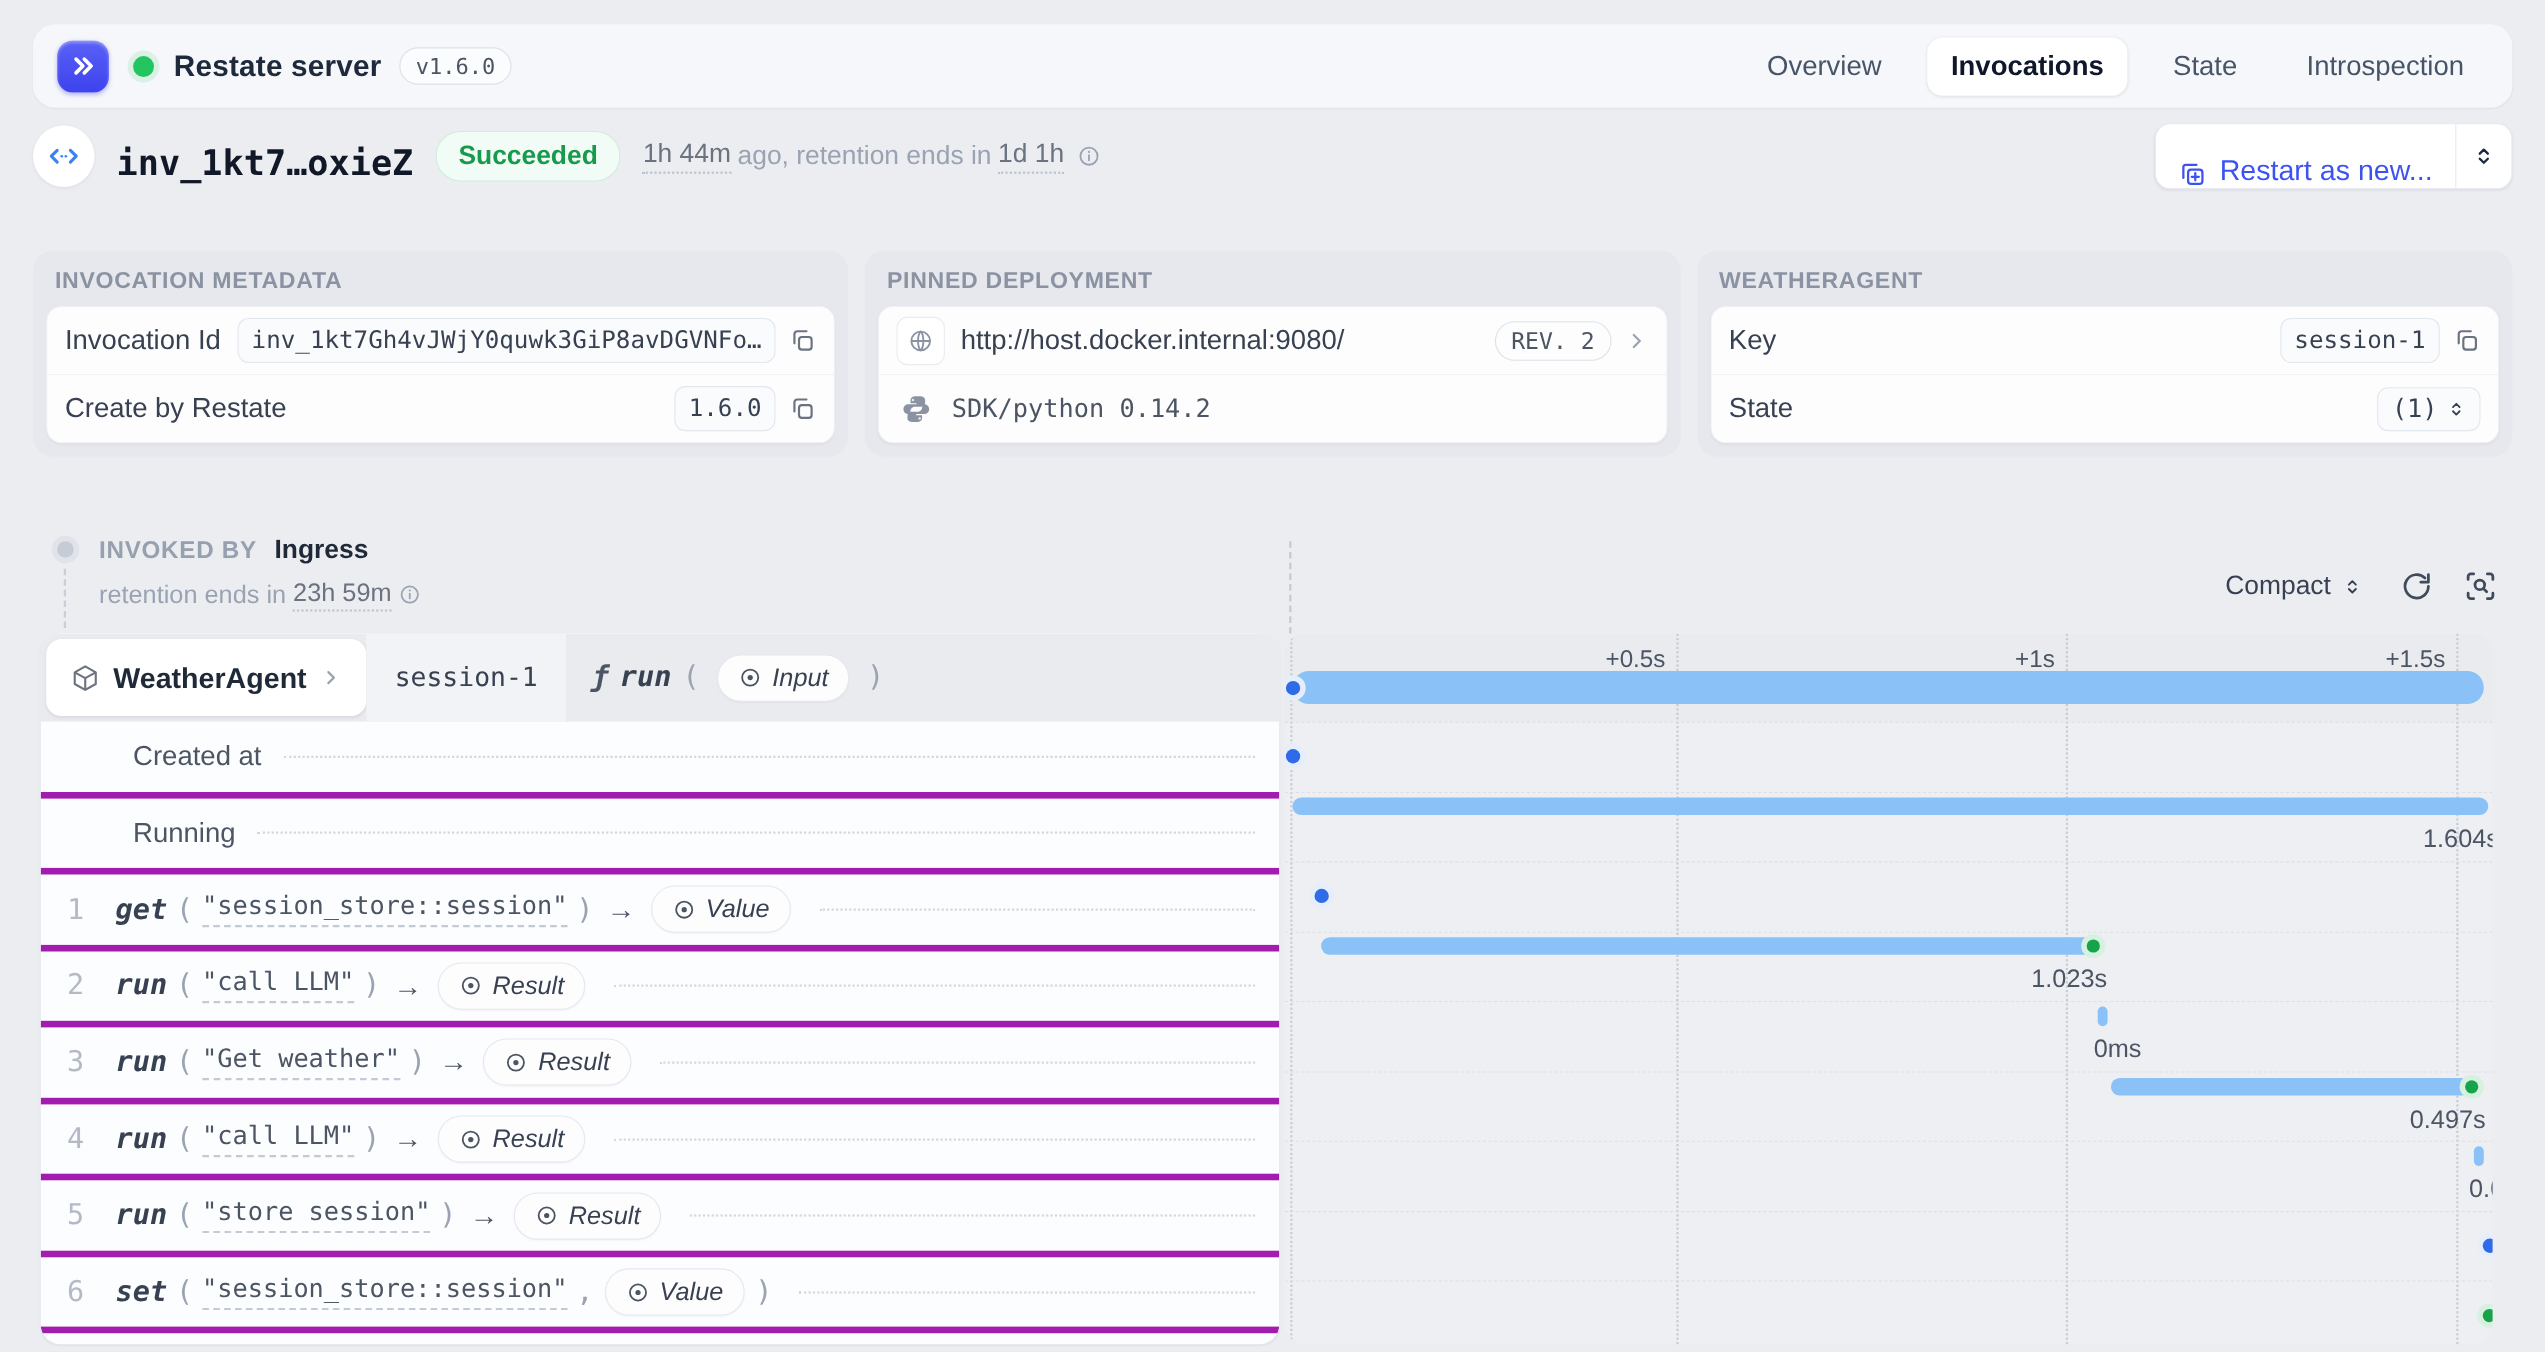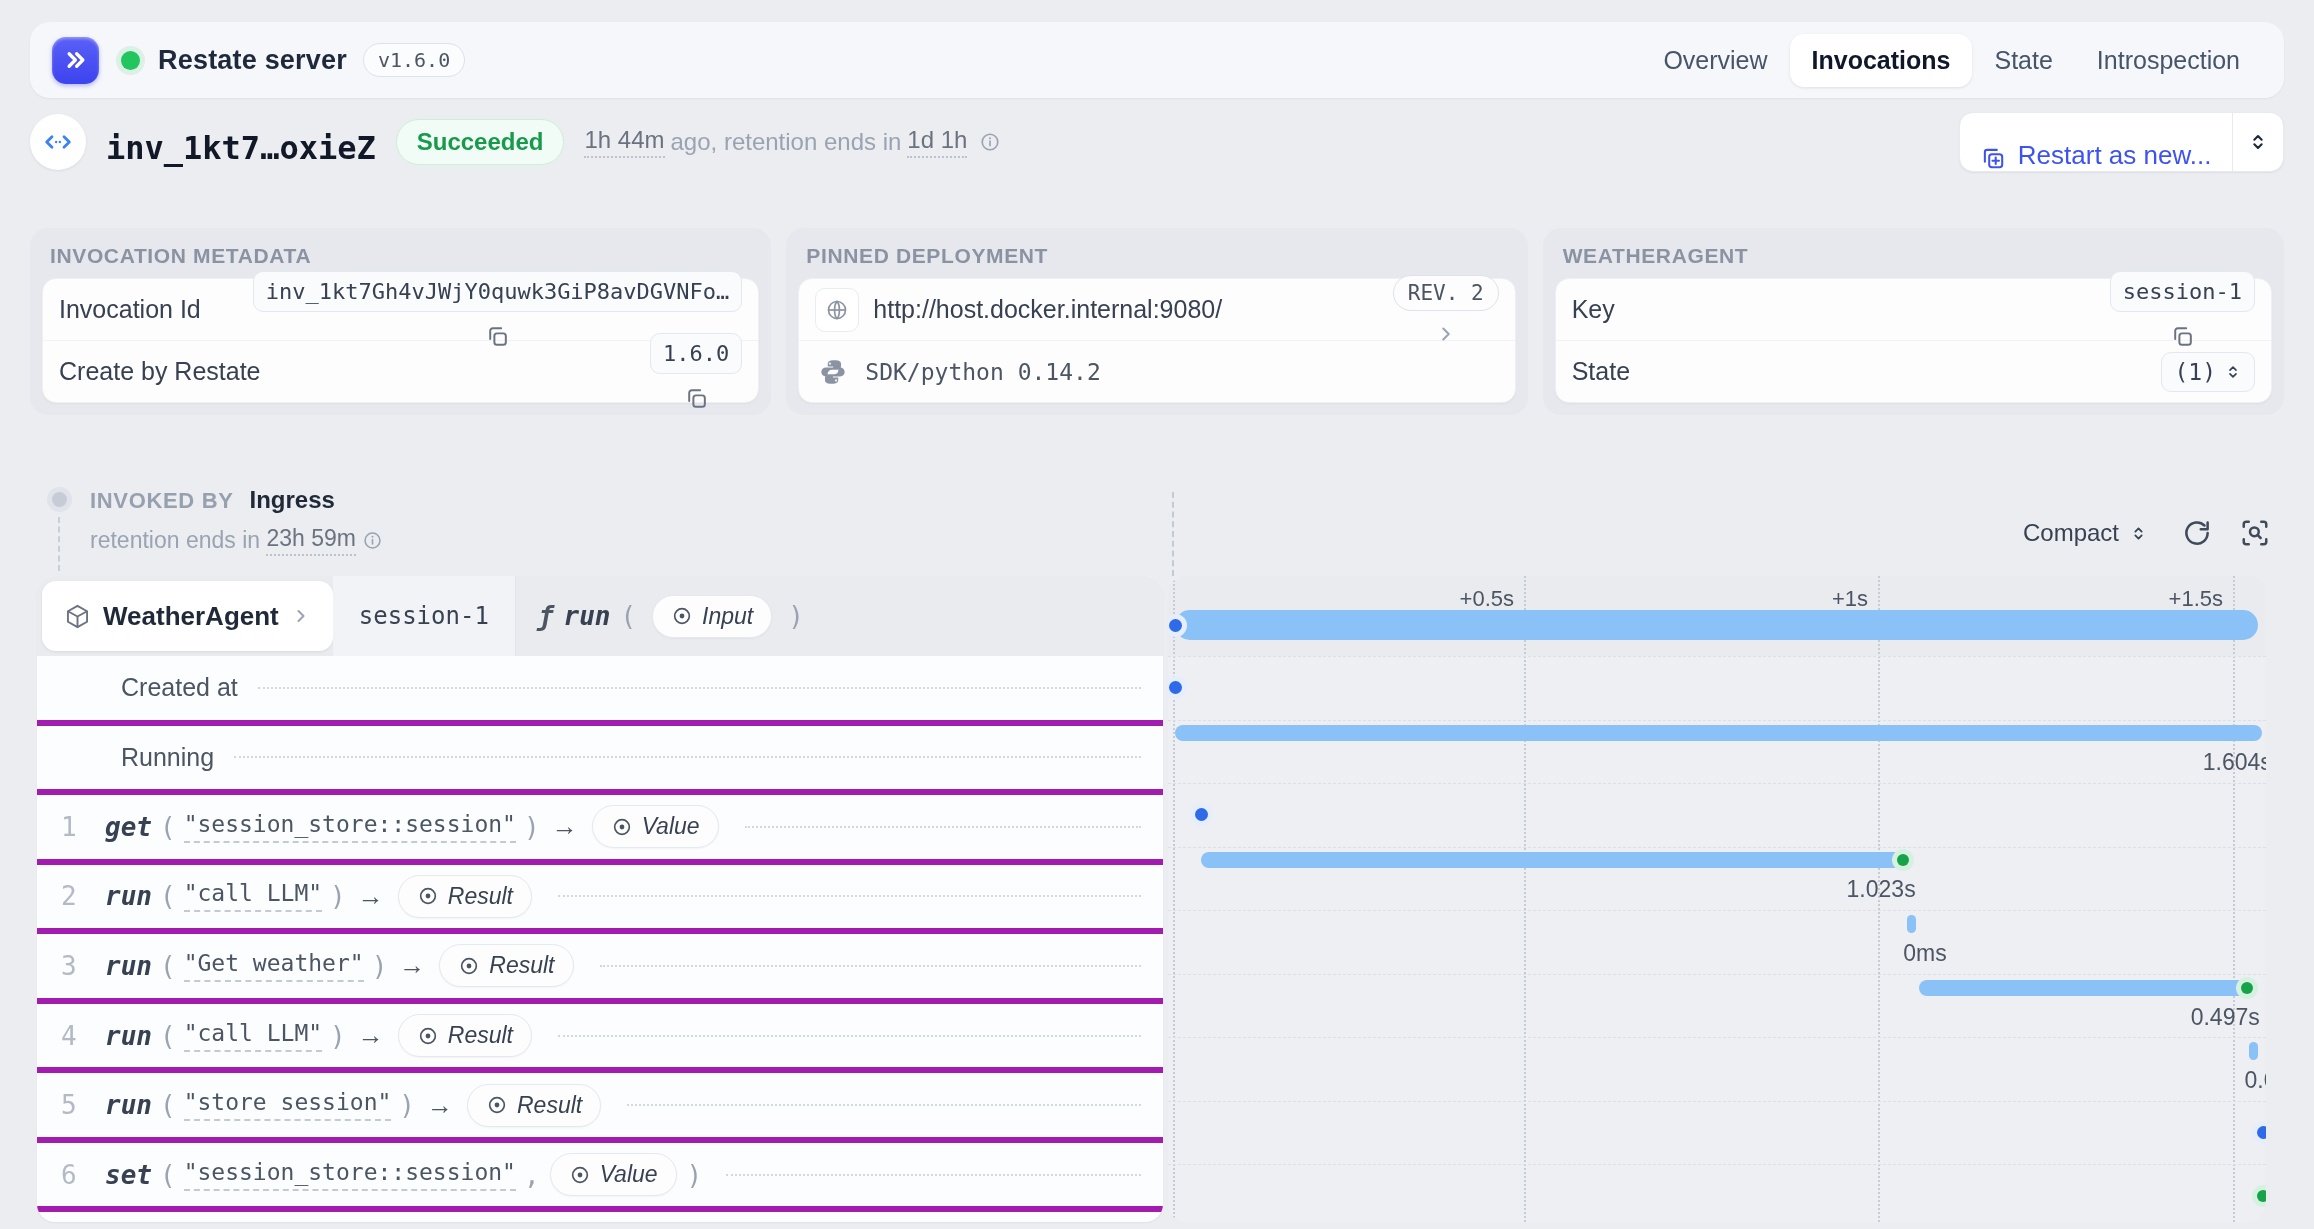--- a/index.html
+++ b/index.html
@@ -12,21 +12,21 @@
     border-radius:20px;box-shadow:0 1px 2px rgba(15,23,42,.05);display:flex;align-items:center;
     padding:0 22px;box-sizing:border-box;}
   .logo{width:47px;height:47px;border-radius:14px;flex:none;
     background:linear-gradient(180deg,#5a60f6,#3d43ee);display:flex;align-items:center;justify-content:center;
     box-shadow:inset 0 2px 3px rgba(255,255,255,.35),0 2px 4px rgba(61,67,238,.35);}
   .statusdot{width:19px;height:19px;border-radius:50%;background:#22c55e;margin:0 18px 0 22px;
     box-shadow:0 0 0 5px rgba(34,197,94,.12);}
   .apptitle{font-size:27px;font-weight:600;color:#1e293b;letter-spacing:.2px;}
   .verpill{margin-left:16px;font-family:"DejaVu Sans Mono",monospace;font-size:20px;color:#4b5563;
     border:1.5px solid #dde1e9;border-radius:999px;padding:4px 14px;background:#fbfcfd;}
-  .tabs{margin-left:auto;display:flex;align-items:center;gap:0;}
+  .tabs{margin-left:auto;display:flex;align-items:center;gap:19px;}
   .tab{border:none;background:transparent;font-family:inherit;font-size:25px;color:#475569;
     padding:12px 22px;border-radius:14px;cursor:pointer;}
   .tab.active{background:#ffffff;color:#0f172a;font-weight:700;box-shadow:0 1px 3px rgba(15,23,42,.1);}
 
   
   .invhead{position:absolute;left:30px;top:110px;right:30px;height:64px;display:flex;align-items:center;gap:20px;}
   .codecircle{width:56px;height:56px;border-radius:50%;background:#fff;flex:none;
     box-shadow:0 1px 3px rgba(15,23,42,.08);display:flex;align-items:center;justify-content:center;}
   .invid{font-family:"DejaVu Sans Mono",monospace;font-size:32px;font-weight:bold;color:#111827;margin-top:12px;}
   .succ{font-size:24px;font-weight:600;color:#179a4b;background:#f2fcf6;border:1.5px solid #cdeeda;
@@ -42,21 +42,21 @@
 
   
   .panels{position:absolute;left:30px;top:228px;right:30px;height:172px;display:grid;
     grid-template-columns:1fr 1fr 1fr;gap:15px;}
   .panel{background:#e6e8ed;border-radius:18px;padding:10px 12px 12px;box-sizing:border-box;}
   .ptitle{font-size:21px;font-weight:700;color:#8b93a3;letter-spacing:.03em;margin:6px 0 10px 8px;}
   .pcard{background:#fdfdfe;border-radius:14px;border:1px solid #eef0f3;box-shadow:0 1px 2px rgba(15,23,42,.04);}
   .prow{height:61px;display:flex;align-items:center;padding:0 16px;gap:14px;}
   .prow + .prow{border-top:1px solid #f0f2f5;}
   .plabel{font-size:25px;color:#374151;}
-  .pright{margin-left:auto;display:flex;align-items:center;gap:12px;min-width:0;flex-direction:column;}
+  .pright{margin-left:auto;display:flex;align-items:center;gap:12px;min-width:0;}
   .vpill{font-family:"DejaVu Sans Mono",monospace;font-size:22px;color:#374151;background:#fafbfd;
     border:1.5px solid #e3e7ee;border-radius:10px;padding:7px 12px;white-space:nowrap;overflow:hidden;max-width:480px;}
   .copyico{display:inline-flex;color:#6b7280;cursor:pointer;flex:none;}
   .globebox{width:42px;height:42px;border-radius:10px;background:#fff;border:1px solid #e9ecf1;flex:none;
     display:flex;align-items:center;justify-content:center;color:#8b93a3;}
   .url{font-size:25px;color:#374151;}
   .revpill{font-family:"DejaVu Sans Mono",monospace;font-size:21px;color:#4b5563;border:1.5px solid #dde1e9;
     border-radius:999px;padding:5px 14px;background:#fdfdfe;}
   .chevr{display:inline-flex;color:#9aa3b2;cursor:pointer;}
   .sdktxt{font-family:"DejaVu Sans Mono",monospace;font-size:23px;color:#4b5563;}

